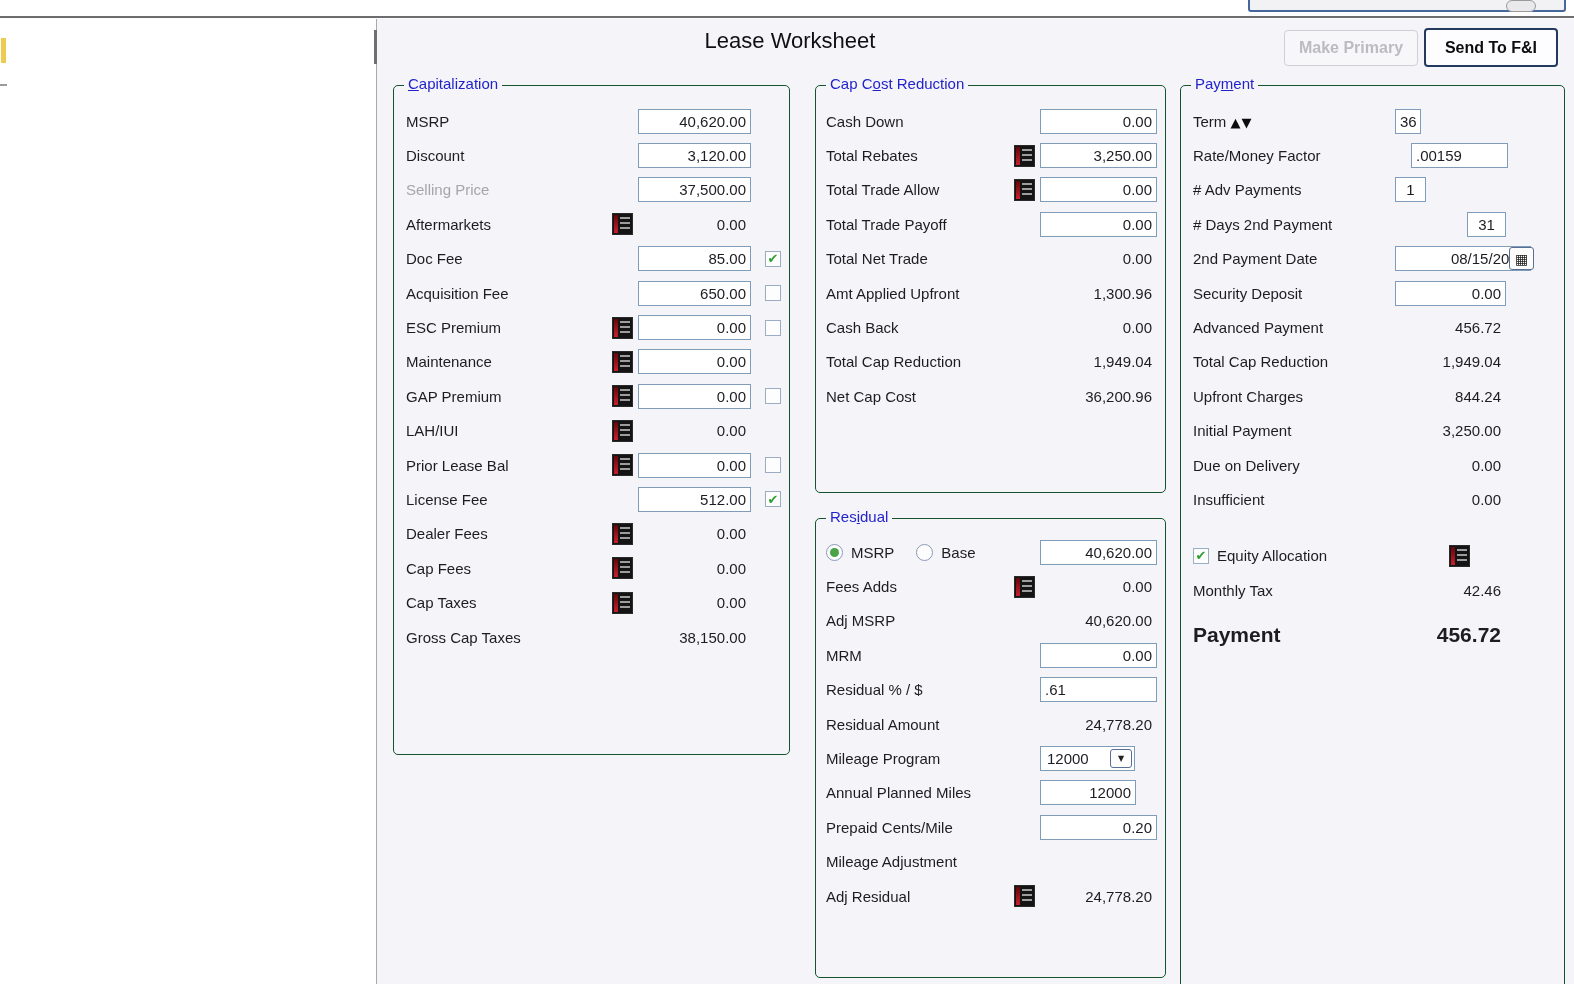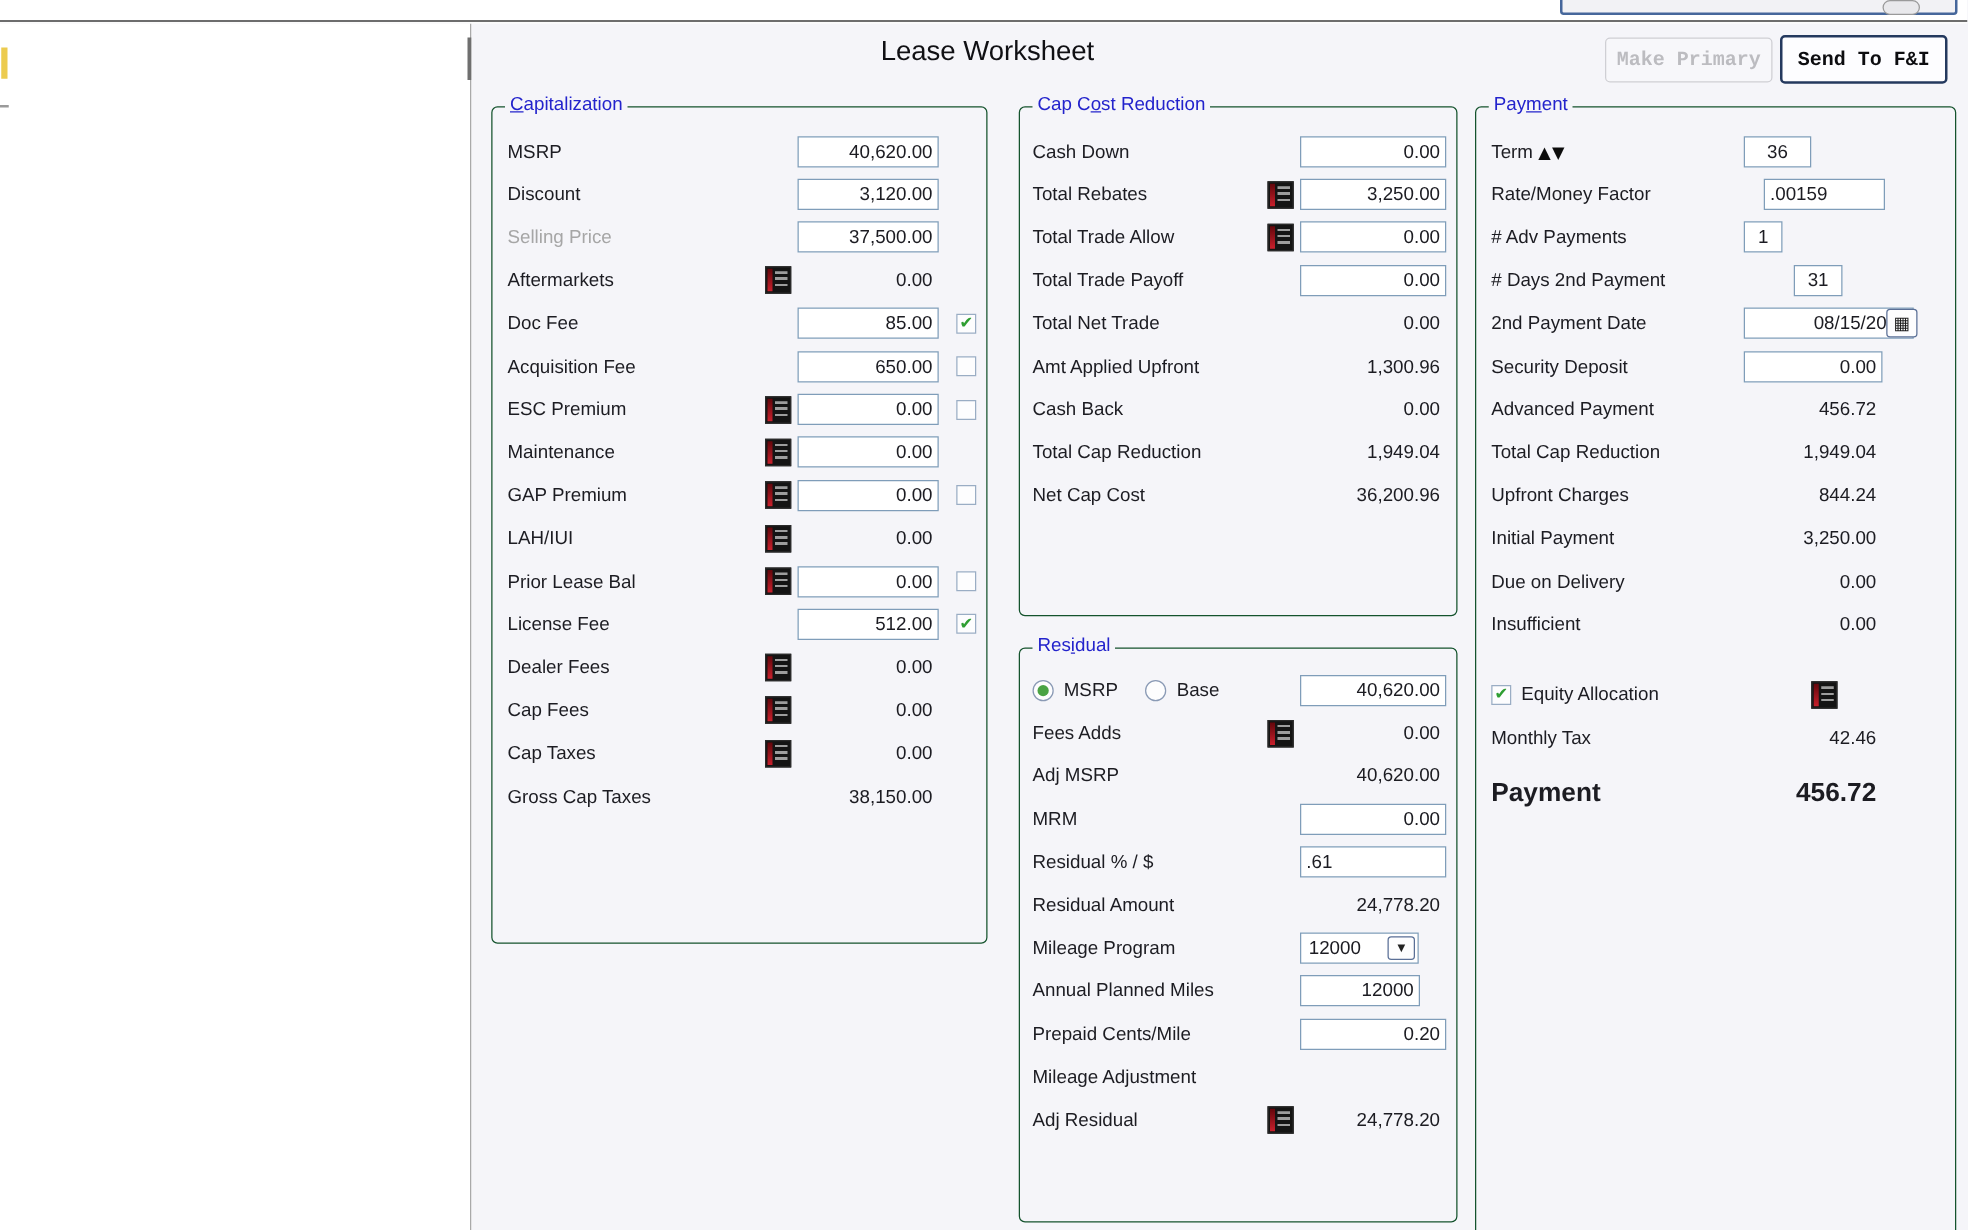--- a/index.html
+++ b/index.html
@@ -22,21 +22,21 @@
   
   .left-panel { position:absolute; left:0; top:19px; width:377px; height:965px;
                 background:#ffffff; border-right:1px solid #a9a9a9; }
   .left-caret { position:absolute; left:1px; top:19px; width:5px; height:25px; background:#eccb4f; }
   .left-tick  { position:absolute; left:0; top:65px; width:7px; height:2px; background:#9a9a9a; }
   .scroll-thumb { position:absolute; right:-1px; top:11px; width:3px; height:34px; background:#6f6f6f; }
   
   .page-title { position:absolute; left:620px; top:28px; width:340px; text-align:center;
                 font-size:22px; font-weight:normal; color:#101014; }
   .btn { position:absolute; border-radius:4px; text-align:center; font-weight:bold; font-size:16px;
-         display:flex; align-items:center; justify-content:center; cursor:default;font-family:Liberation Mono, monospace; }
+         display:flex; align-items:center; justify-content:center; cursor:default; }
   .btn-disabled { left:1284px; top:30px; width:134px; height:36px;
                   border:1px solid #cfcfd4; background:#f7f7fa; color:#bcbcc0; }
   .btn-primary  { left:1424px; top:28px; width:134px; height:39px;
                   border:2px solid #24395e; background:#fdfdff; color:#0d0d10; }
   
   .groupbox { position:absolute; border:1px solid #14532d; border-radius:5px; }
   .legend { position:absolute; top:-11px; left:10px; padding:0 4px; background:#f5f5f9;
             color:#2323cc; font-size:15px; white-space:nowrap; }
   .legend u { text-decoration:underline; }
   .gb-cap { left:393px; top:85px;  width:397px; height:670px; }
@@ -450,38 +450,38 @@
     </div>
   </div>
 </div>
 
 <div class="groupbox gb-pay">
   <div class="legend"><span>Pay</span><u>m</u><span>ent</span></div>
   <div class="rows">
     <div class="row">
       <span class="lbl"><span>Term</span> <span class="term-arrows">▲▼</span></span>
       <span class="val-slot" style="justify-content:flex-start;">
-          <input class="field ta-center" style="width: 54px;" value="36">
+          <input class="field ta-center" style="width: 26px;" value="36">
         </span>
     </div>
     <div class="row">
       <span class="lbl">Rate/Money Factor</span>
       <span class="val-slot" style="justify-content:flex-start;padding-left:16px;">
           <input class="field ta-left" style="width: 97px;" value=".00159">
         </span>
     </div>
     <div class="row">
       <span class="lbl"># Adv Payments</span>
       <span class="val-slot" style="justify-content:flex-start;">
           <input class="field ta-center" style="width: 31px;" value="1">
         </span>
     </div>
     <div class="row">
       <span class="lbl"># Days 2nd Payment</span>
-      <span class="val-slot" style="justify-content:flex-start;padding-left:40px;">
+      <span class="val-slot" style="justify-content:flex-end;padding-left:40px;">
           <input class="field ta-center" style="width: 39px;" value="31">
         </span>
     </div>
     <div class="row">
       <span class="lbl">2nd Payment Date</span>
       <span class="val-slot" style="justify-content:flex-start;">
         <input class="field" style="width: 136px;" value="08/15/2019">
         <span class="cal-btn">▦</span>
       </span>
     </div>

